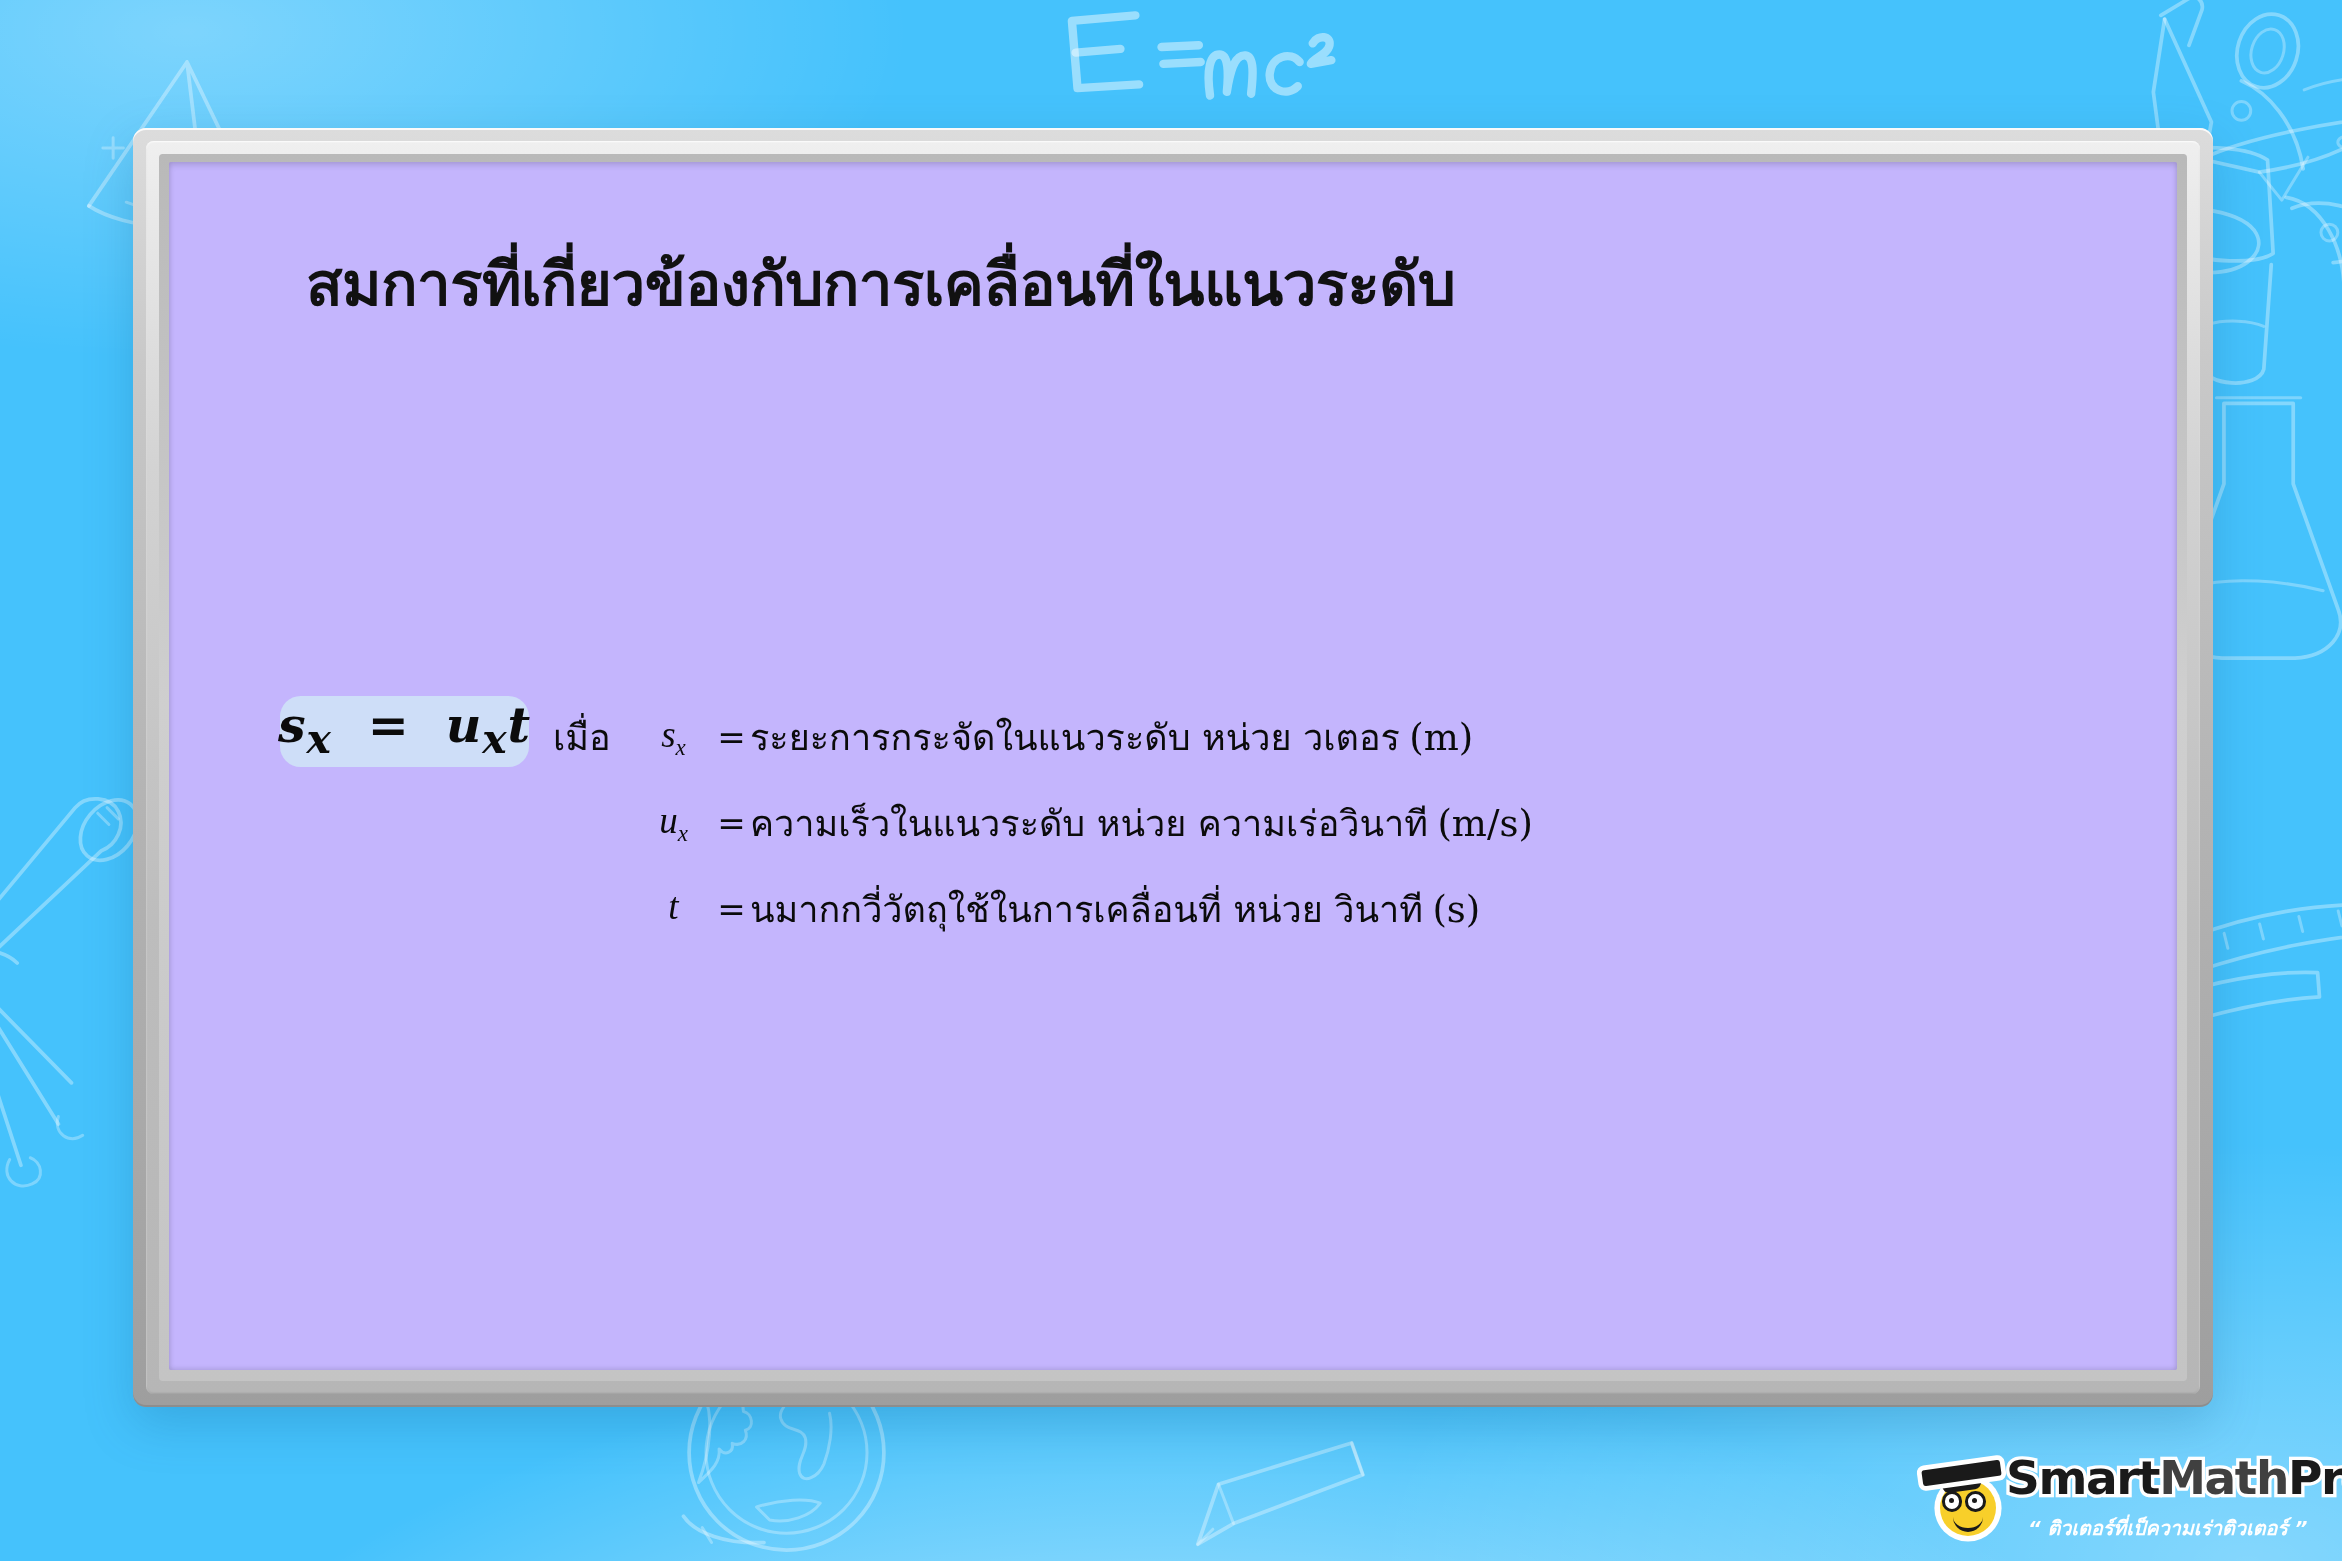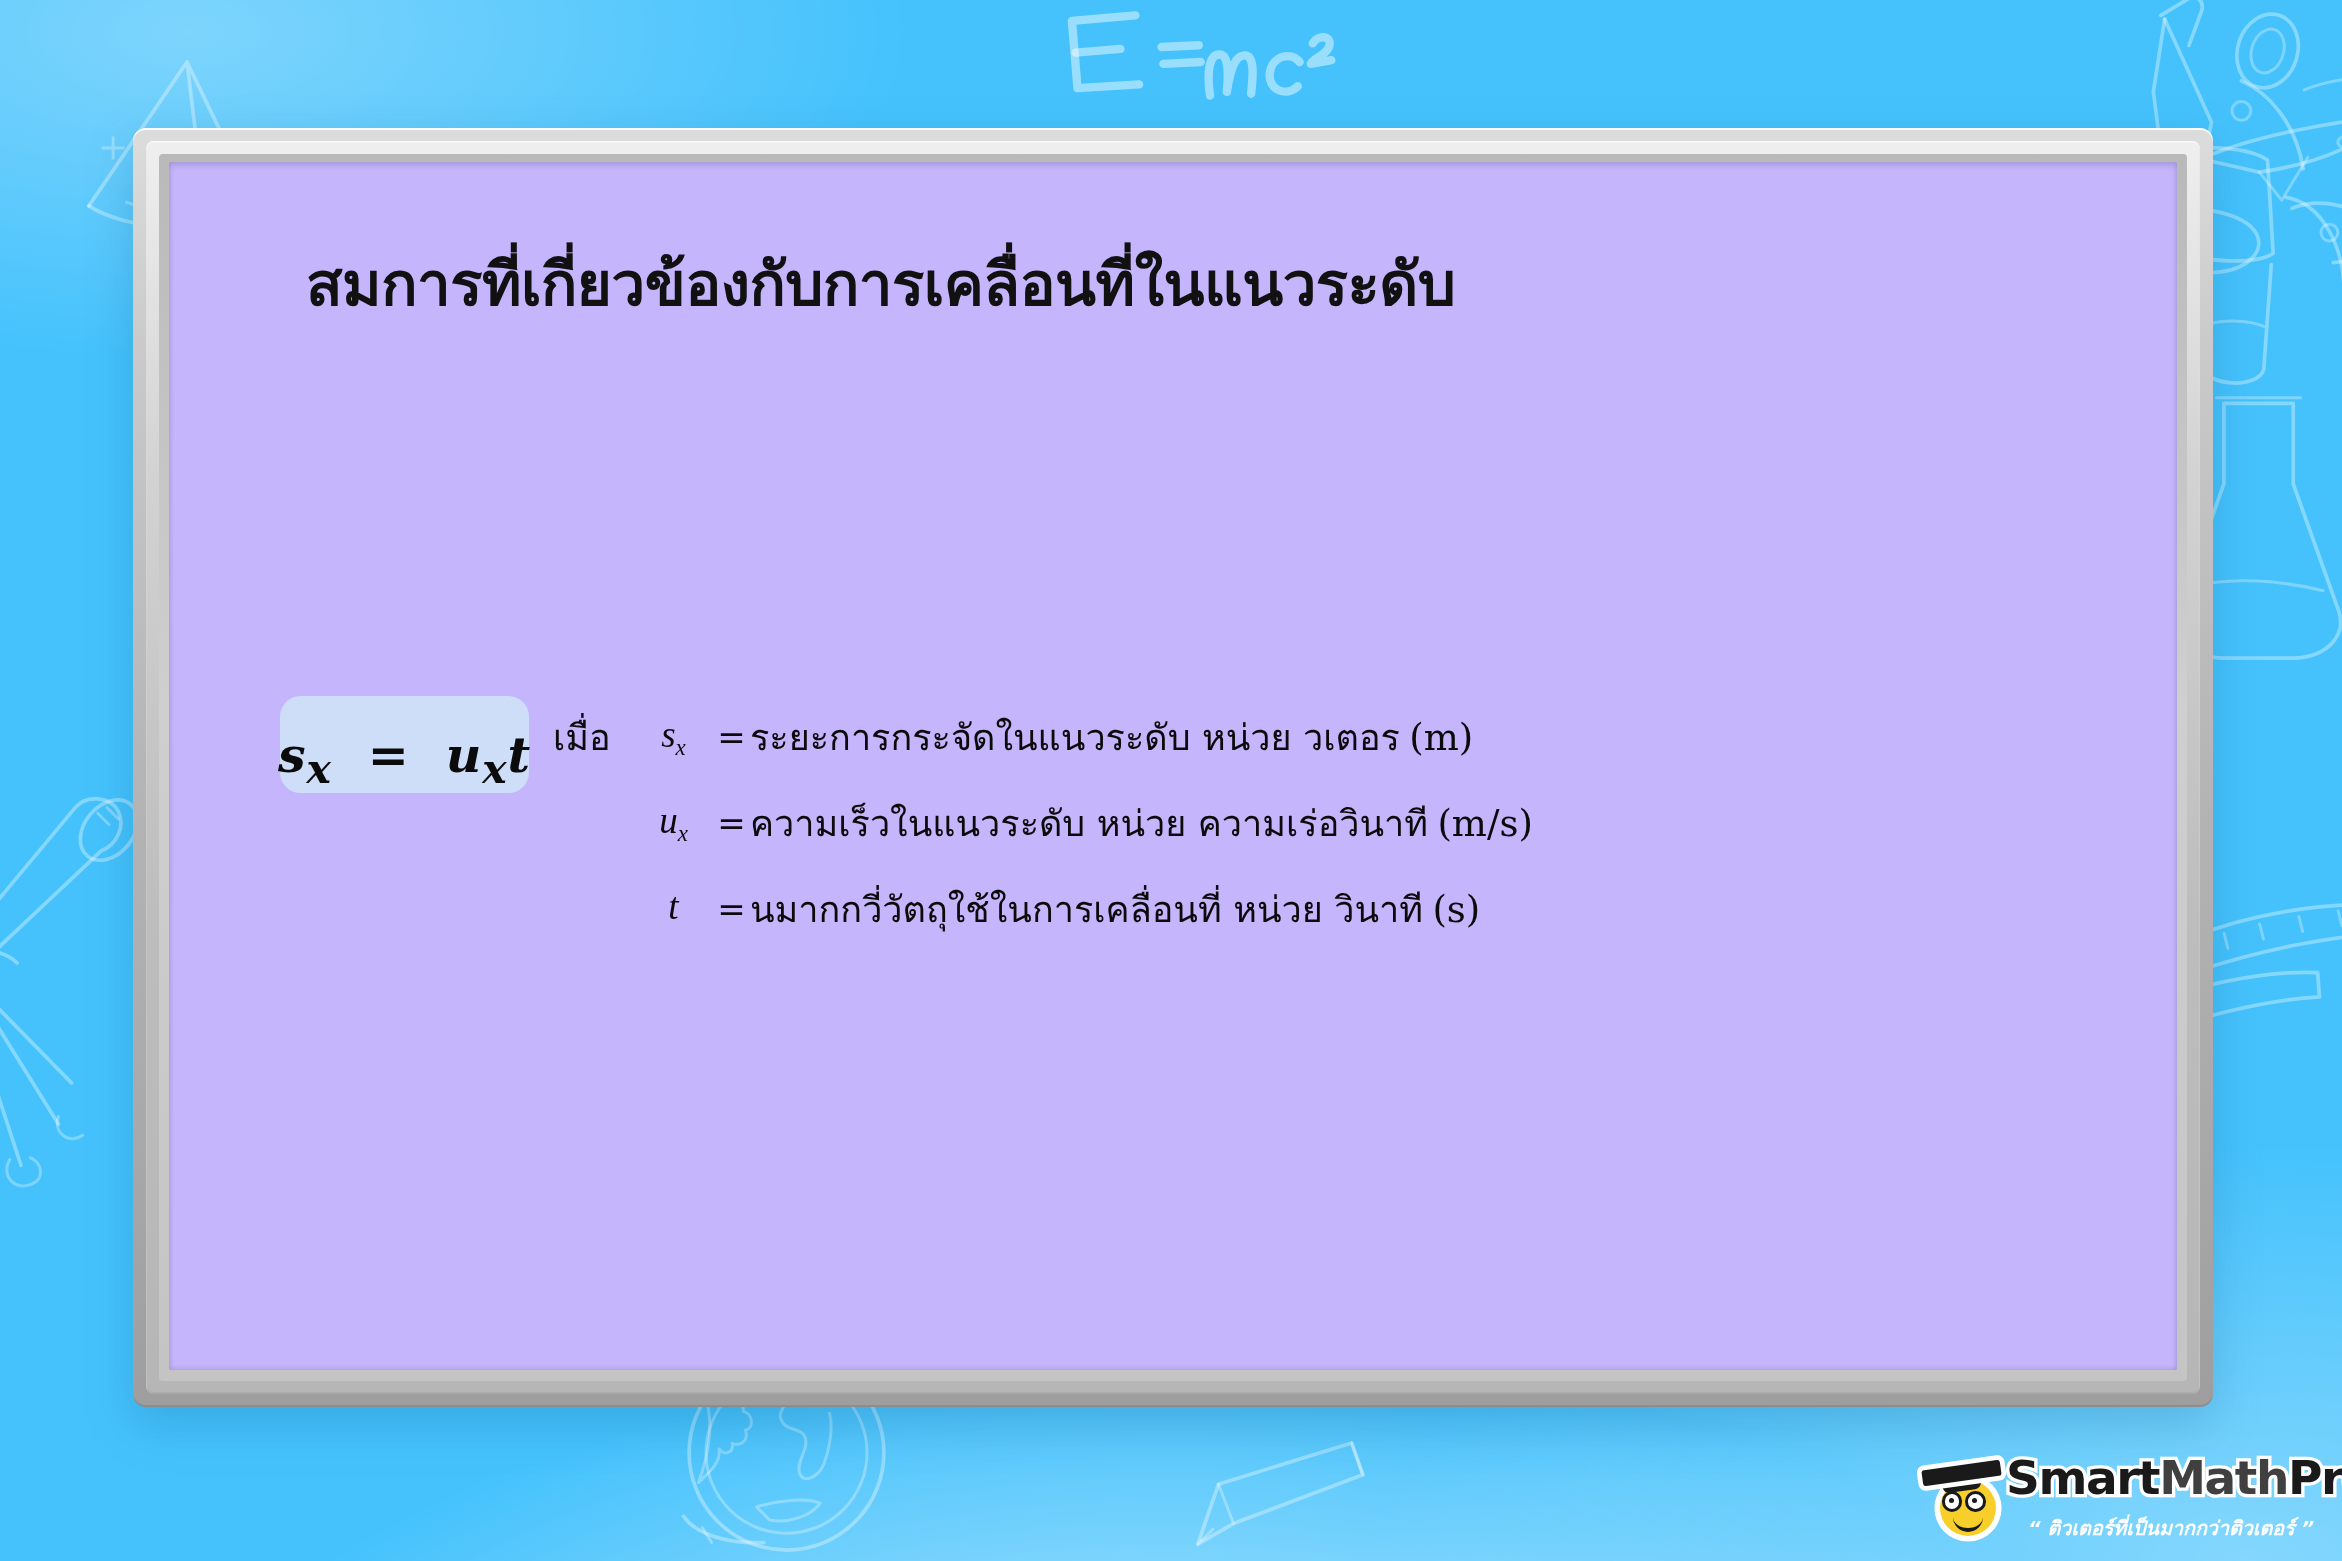--- a/index.html
+++ b/index.html
@@ -134,25 +134,25 @@
     white-space: nowrap;
     line-height: 1.18;
   }
 
   
   .formula-chip {
     position: absolute;
     left: 111px;
     top: 534px;
     width: 249px;
-    height: 97px;
+    height: 71px;
     border-radius: 20.6px;
     background: #cedef8;
     display: flex;
-    align-items: flex-end;
+    align-items: flex-start;
     justify-content: center;
   }
   .formula-chip .math {
     font-family: "DejaVu Serif", "Liberation Serif", serif;
     font-style: italic;
     font-weight: 700;
     font-size: 49px;
     color: #0b0b0b;
     white-space: nowrap;
     letter-spacing: 0.9px;
@@ -475,17 +475,17 @@
             <div class="logo-pupil"></div>
           </div>
         <div class="logo-smile"></div>
       </div>
       <div class="logo-cap">
         <div class="logo-cap-base"></div>
         <div class="logo-cap-board"></div>
       </div>
     </div>
     <div class="logo-text"><span class="w-smart">Smart</span><span class="w-math">Math</span><span class="w-pro">Pro</span></div>
-    <div class="logo-tagline">“ ติวเตอร์ที่เป็นมากกว่าติวเตอร์ ”</div>
+    <div class="logo-tagline">“ ติวเตอร์ที่เป็ความเร่าติวเตอร์ ”</div>
   </div>
 
 </div>
 
 
 </body></html>

